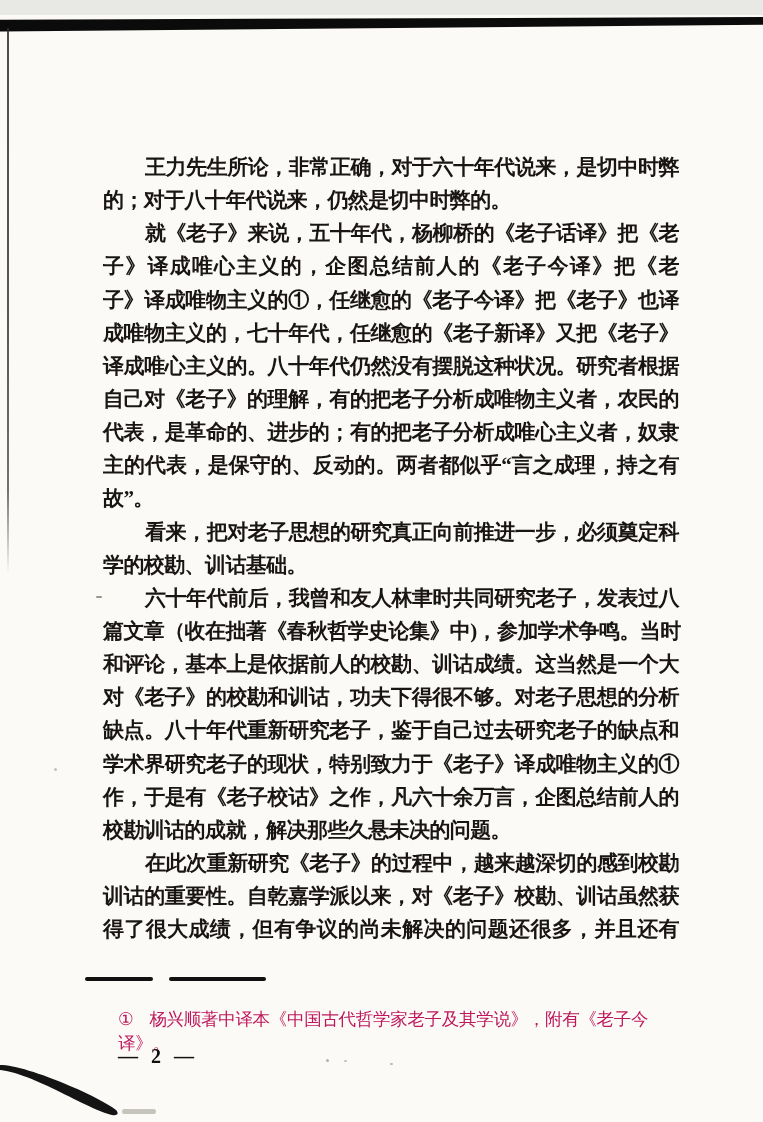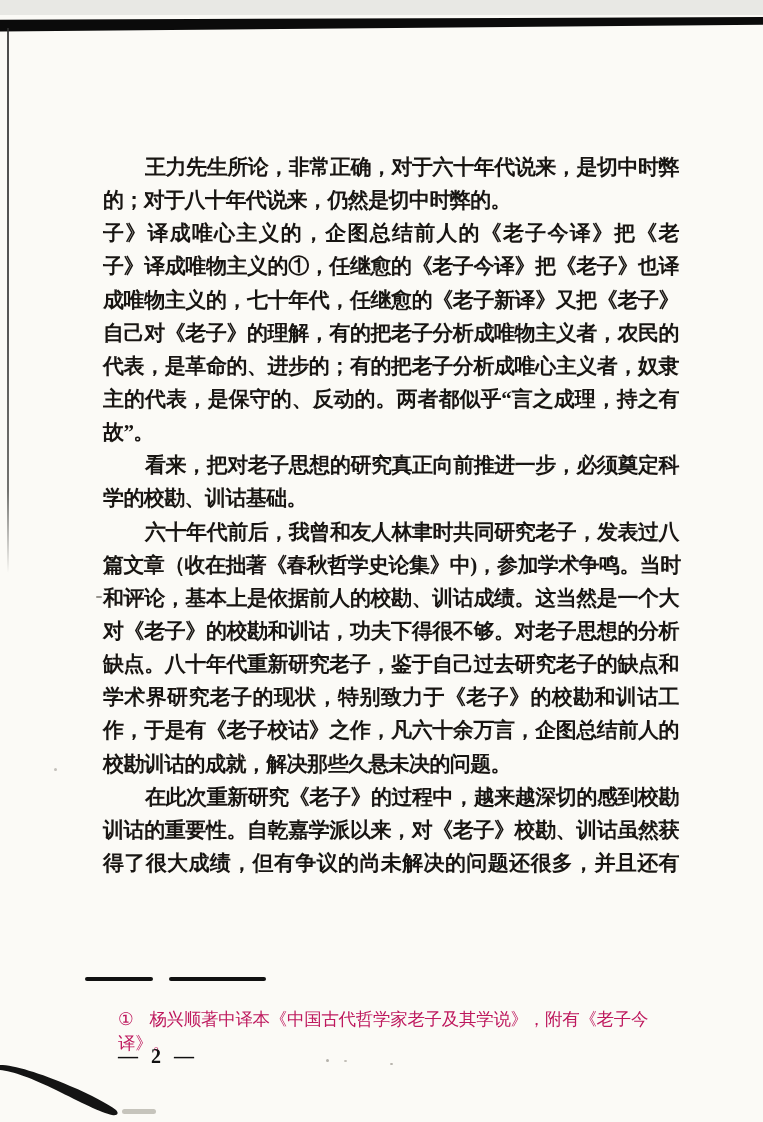--- a/index.html
+++ b/index.html
@@ -90,35 +90,37 @@
 <body>
 
 <div class="page">
 
   <div class="top-edge"></div>
   <div class="left-line"></div>
 
   <main class="text-block">
     <p class="line indent fill">王力先生所论，非常正确，对于六十年代说来，是切中时弊</p>
     <p class="line end">的；对于八十年代说来，仍然是切中时弊的。</p>
+    <p class="line indent fill">就《老子》来说，五十年代，杨柳桥的《老子话译》把《老</p>
     <p class="line fill">子》译成唯心主义的，企图总结前人的《老子今译》把《老</p>
     <p class="line fill">子》译成唯物主义的①，任继愈的《老子今译》把《老子》也译</p>
     <p class="line fill">成唯物主义的，七十年代，任继愈的《老子新译》又把《老子》</p>
+    <p class="line fill">译成唯心主义的。八十年代仍然没有摆脱这种状况。研究者根据</p>
     <p class="line fill">自己对《老子》的理解，有的把老子分析成唯物主义者，农民的</p>
     <p class="line fill">代表，是革命的、进步的；有的把老子分析成唯心主义者，奴隶</p>
     <p class="line fill">主的代表，是保守的、反动的。两者都似乎“言之成理，持之有</p>
     <p class="line end">故”。</p>
     <p class="line indent fill">看来，把对老子思想的研究真正向前推进一步，必须奠定科</p>
     <p class="line end">学的校勘、训诂基础。</p>
     <p class="line indent fill">六十年代前后，我曾和友人林聿时共同研究老子，发表过八</p>
     <p class="line fill">篇文章（收在拙著《春秋哲学史论集》中)，参加学术争鸣。当时</p>
     <p class="line fill">和评论，基本上是依据前人的校勘、训诂成绩。这当然是一个大</p>
     <p class="line fill">对《老子》的校勘和训诂，功夫下得很不够。对老子思想的分析</p>
     <p class="line fill">缺点。八十年代重新研究老子，鉴于自己过去研究老子的缺点和</p>
-    <p class="line fill">学术界研究老子的现状，特别致力于《老子》的校勘和训诂工</p>
+    <p class="line fill">学术界研究老子的现状，特别致力于《老子》译成唯物主义的①</p>
     <p class="line fill">作，于是有《老子校诂》之作，凡六十余万言，企图总结前人的</p>
     <p class="line end">校勘训诂的成就，解决那些久悬未决的问题。</p>
     <p class="line indent fill">在此次重新研究《老子》的过程中，越来越深切的感到校勘</p>
     <p class="line fill">训诂的重要性。自乾嘉学派以来，对《老子》校勘、训诂虽然获</p>
     <p class="line fill">得了很大成绩，但有争议的尚未解决的问题还很多，并且还有</p>
   </main>
 
   <div class="footnote-rule">
     <span class="seg seg1"></span>
     <span class="seg seg2"></span>

